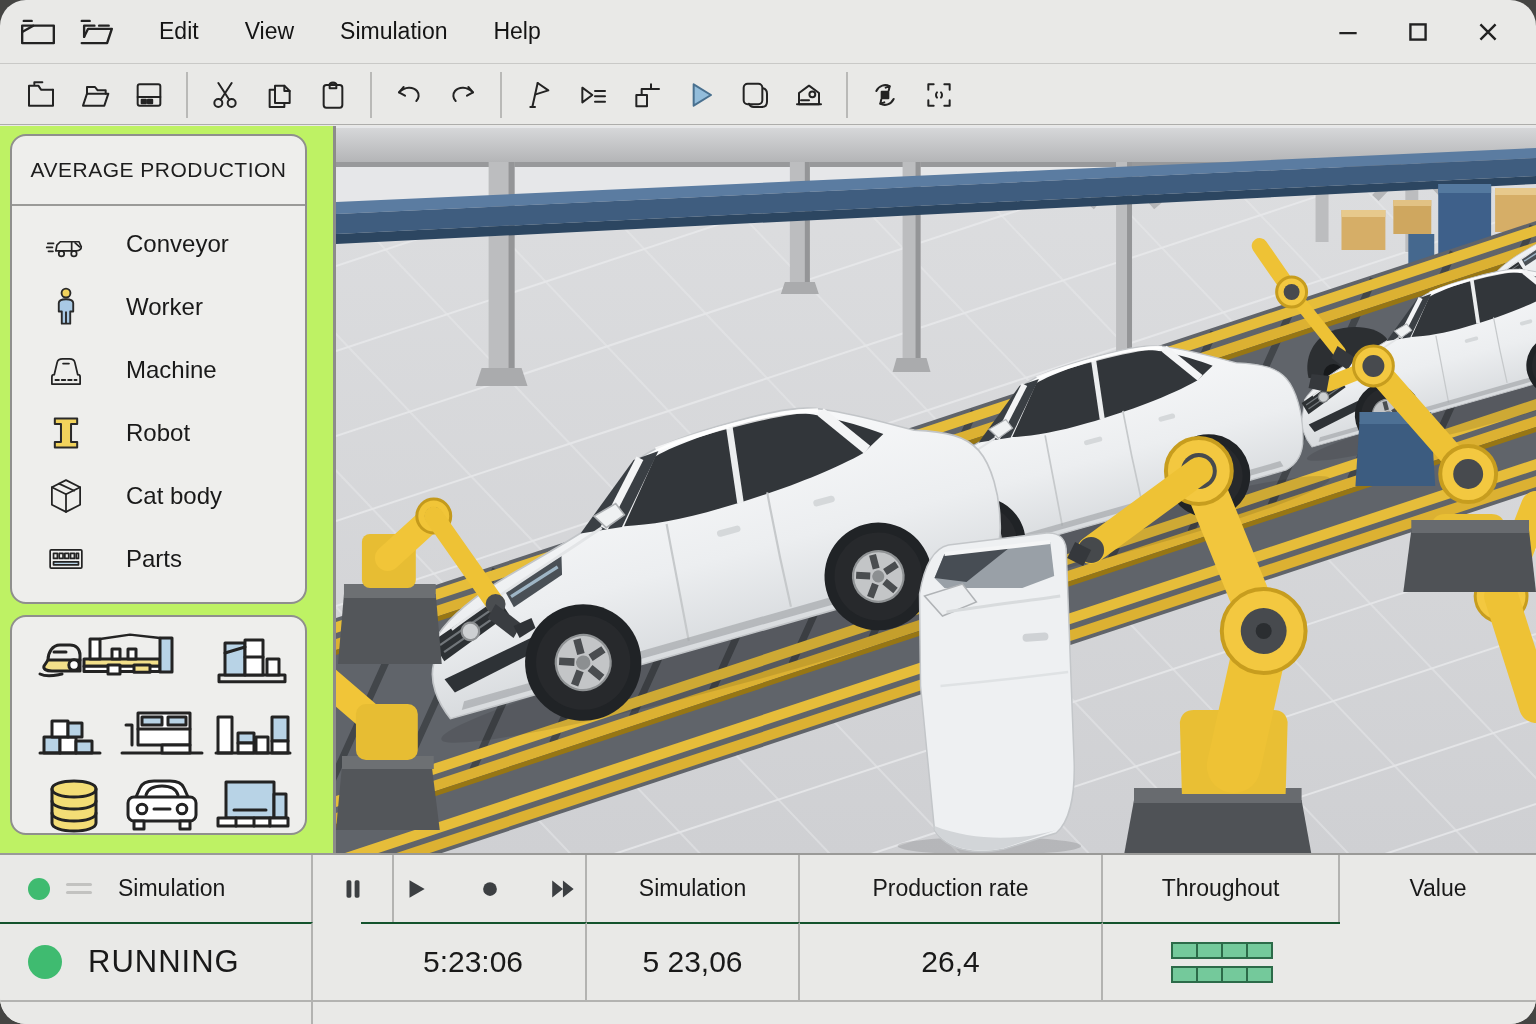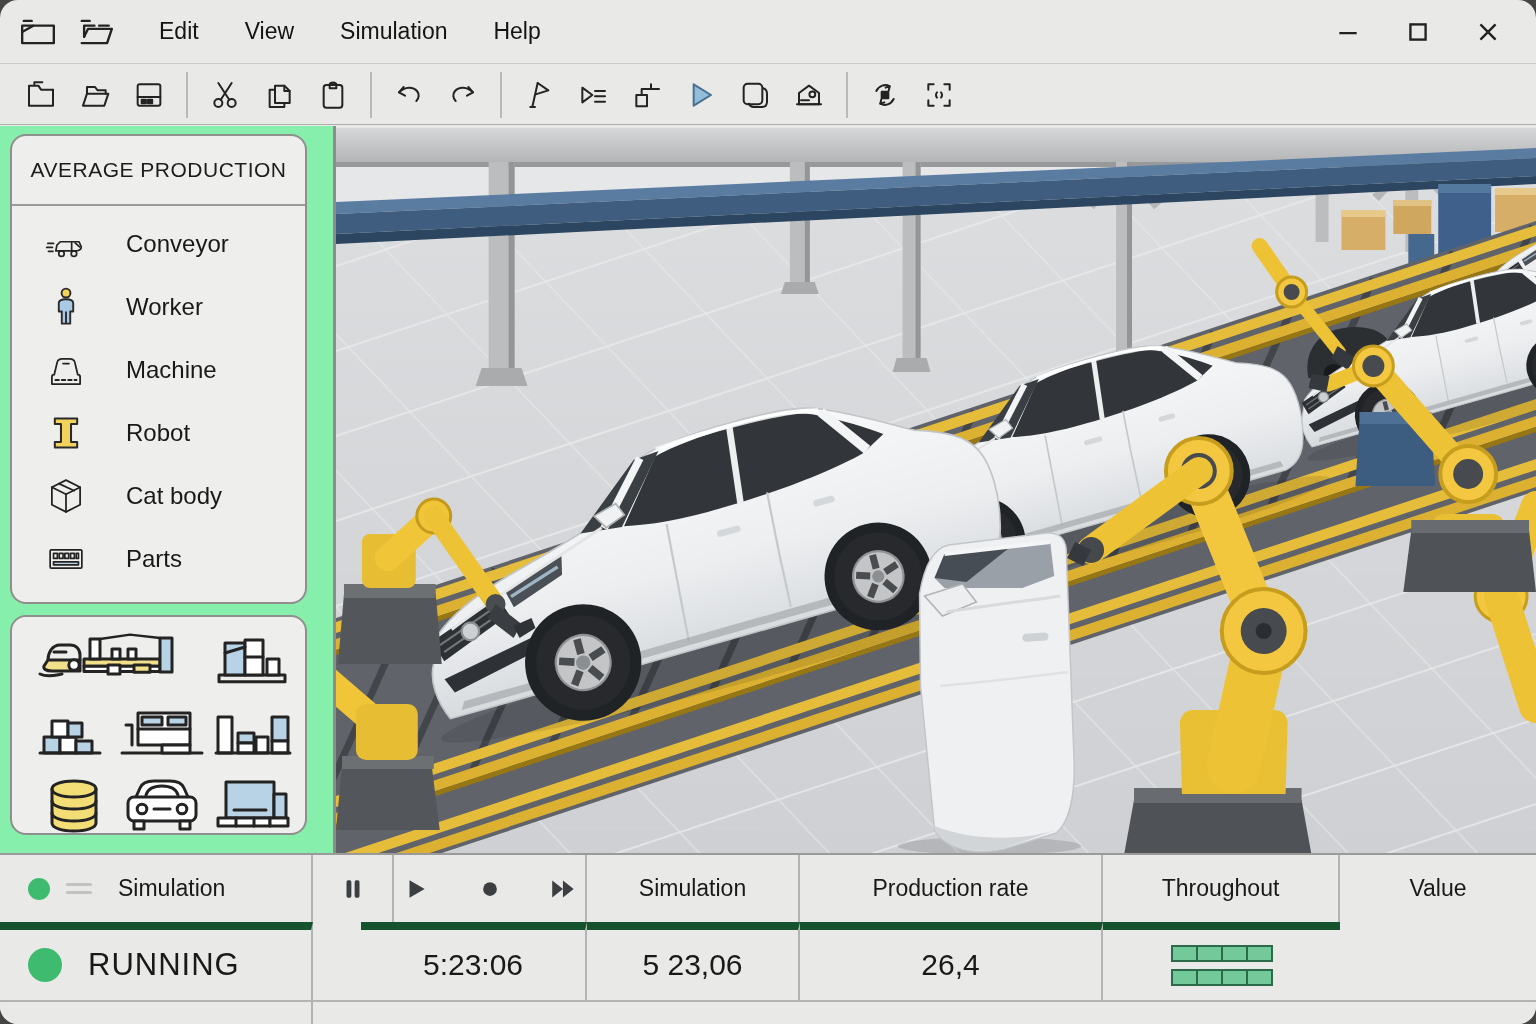--- a/index.html
+++ b/index.html
@@ -1,54 +1,54 @@
 <!DOCTYPE html>
 <html><head>
 <meta charset="utf-8">
 <style>
   html,body{margin:0;padding:0;background:#454543;font-family:"Liberation Sans",sans-serif;}
   *{box-sizing:border-box;}
-  .window{position:relative;width:1536px;height:1024px;background:#e9e9e7;border-radius:18px;overflow:hidden;}
+  .window{position:relative;width:1536px;height:1024px;background:#e9e9e7;border-radius:26px;overflow:hidden;}
 
   
   .titlebar{position:absolute;left:0;top:0;width:1536px;height:64px;display:flex;align-items:center;border-bottom:1px solid #c9c9c7;}
   .titlebar-icons{display:flex;gap:14px;padding-left:16px;}
   .tb-icon{width:44px;height:40px;display:flex;align-items:center;justify-content:center;}
   .menu{display:flex;margin-left:18px;}
   .menu-item{font-size:23px;color:#141414;padding:10px 23px;cursor:default;}
   .win-controls{margin-left:auto;display:flex;gap:34px;padding-right:30px;align-items:center;}
   .win-btn{width:36px;height:36px;display:flex;align-items:center;justify-content:center;}
 
   
   .toolbar{position:absolute;left:0;top:65px;width:1536px;height:60px;display:flex;align-items:center;padding-left:14px;border-bottom:1px solid #adadab;background:#e9e9e7;}
   .tool-btn{width:54px;height:50px;display:flex;align-items:center;justify-content:center;}
   .tool-sep{width:2px;height:46px;background:#b9b9b7;margin:0 10px;}
 
   
-  .sidebar{position:absolute;left:0;top:126px;width:333px;height:729px;background:#86efac;text-align:center;}
+  .sidebar{position:absolute;left:0;top:126px;width:333px;height:729px;background:#bef264;text-align:center;}
   .panel{position:absolute;left:10px;width:297px;background:#eeeeec;border:2px solid #8f8f8d;border-radius:16px;overflow:hidden;}
   .panel-objects{top:8px;height:470px;}
   .panel-library{top:489px;height:220px;}
   .panel-header{height:70px;display:flex;align-items:center;justify-content:center;font-size:21px;letter-spacing:.5px;color:#1d1d1d;border-bottom:2px solid #9a9a98;}
   .obj-list{padding-top:6px;}
   .obj-item{height:63px;display:flex;align-items:center;padding-left:32px;gap:38px;}
   .obj-item .oicon{width:44px;display:flex;justify-content:center;}
   .obj-label{font-size:24px;color:#191919;}
   .lib-grid{display:grid;grid-template-columns:1fr 1fr 1fr;padding:16px 20px 10px 24px;row-gap:10px;align-items:center;justify-items:center;}
   .lib-wide{grid-column:1 / span 2;justify-self:start;}
 
   
   .viewport{position:absolute;left:333px;top:126px;width:1203px;height:729px;border-left:3px solid #8c8c8a;background:#d7d8da;}
   .viewport svg{display:block;width:100%;height:100%;}
 
   
   .statusbar{position:absolute;left:0;top:853px;width:1536px;height:147px;border-top:2px solid #9a9a98;background:#e9e9e7;display:grid;grid-template-columns:313px 81px 193px 213px 303px 237px 196px;grid-template-rows:67px 78px;}
   .sb-cell{display:flex;align-items:center;justify-content:center;border-right:2px solid #b3b3b1;color:#191919;font-size:23px;}
   .sb-cell.last{border-right:none;}
-  .sb-row2{border-top:8px solid #14532d;font-size:30px;}
+  .sb-row2{border-top:2px solid #14532d;font-size:30px;}
   .sb-left{justify-content:flex-start;padding-left:28px;gap:16px;}
   .sim-dot{width:22px;height:22px;border-radius:50%;background:#3fbb70;}
   .sim-lines{display:flex;flex-direction:column;gap:5px;margin-right:10px;}
   .sim-lines div{width:26px;height:3px;background:#c2c2c0;border-radius:2px;}
   .run-dot{width:34px;height:34px;border-radius:50%;background:#3fbb70;margin-right:10px;}
   .run-label{font-size:31px;letter-spacing:1px;}
   .playback{display:flex;gap:34px;align-items:center;}
   .pb-btn{display:flex;align-items:center;justify-content:center;width:40px;height:40px;}
   .time-cell{grid-column:2 / span 2;margin-left:48px;}
   .vgrid{display:flex;flex-direction:column;gap:7px;}

